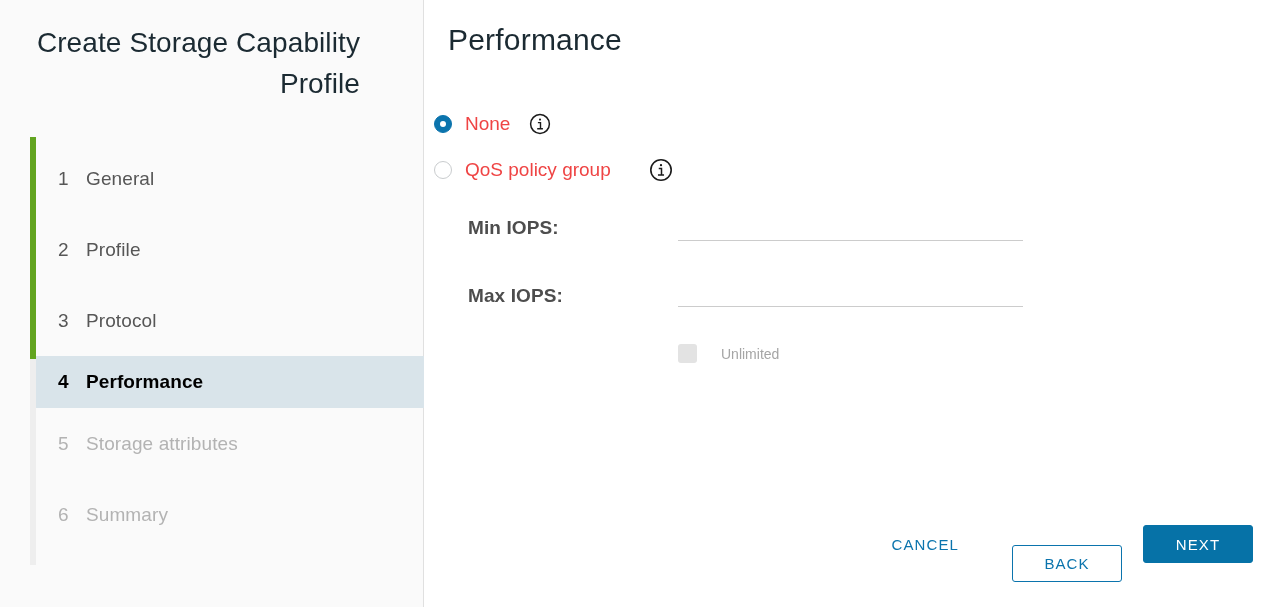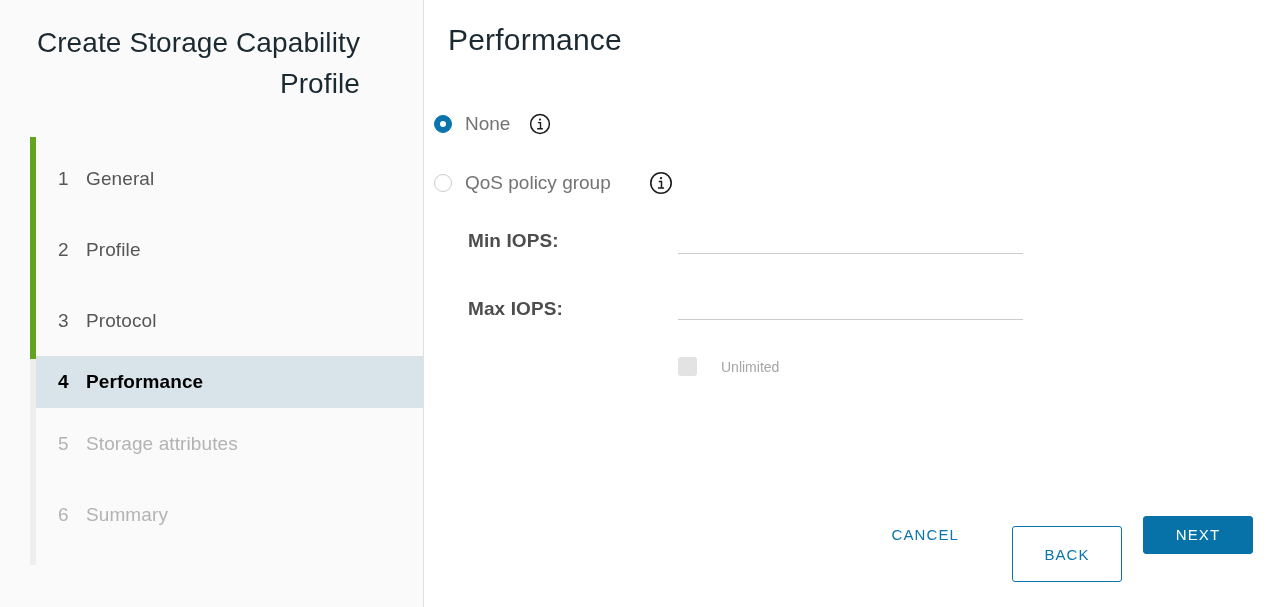--- a/index.html
+++ b/index.html
@@ -126,21 +126,21 @@
     top: 105px;
     right: 0;
   }
 
   .radio-row {
     display: flex;
     align-items: center;
     height: 38px;
   }
   .radio-row.r1 { margin-left: 10px; }
-  .radio-row.r2 { margin-left: 10px; margin-top: 21px; }
+  .radio-row.r2 { margin-left: 10px; margin-top: 8px; }
 
   .radio {
     width: 18px;
     height: 18px;
     border-radius: 50%;
     box-sizing: border-box;
     flex: 0 0 18px;
     position: relative;
   }
   .radio.on {
@@ -158,21 +158,21 @@
     border-radius: 50%;
     background: #ffffff;
   }
   .radio.off {
     background: #ffffff;
     border: 1px solid #c9ccce;
   }
   .radio-label {
     font-size: 19px;
     font-weight: 300;
-    color: #737373;
+    color: #ef4444;
     margin-left: 13px;
     white-space: nowrap;
   }
   .info-icon {
     flex: 0 0 auto;
     display: inline-flex;
     align-items: center;
     justify-content: center;
   }
   .info-icon svg { display: block; }
@@ -253,21 +253,21 @@
     border: 1px solid transparent;
     color: #0b74ad;
     height: 36px;
     padding: 0 14px;
     text-align: right;
   }
   .btn-outline {
     background: #ffffff;
     border: 1px solid #0b74ad;
     color: #0b74ad;
-    height: 56px;
+    height: 37px;
     min-width: 110px;
     padding: 16px 18px;
     margin-left: 38px;
     margin-top: 39px;
   }
   .btn-solid {
     background: #0672a7;
     border: 1px solid #0672a7;
     color: #ffffff;
     height: 38px;

